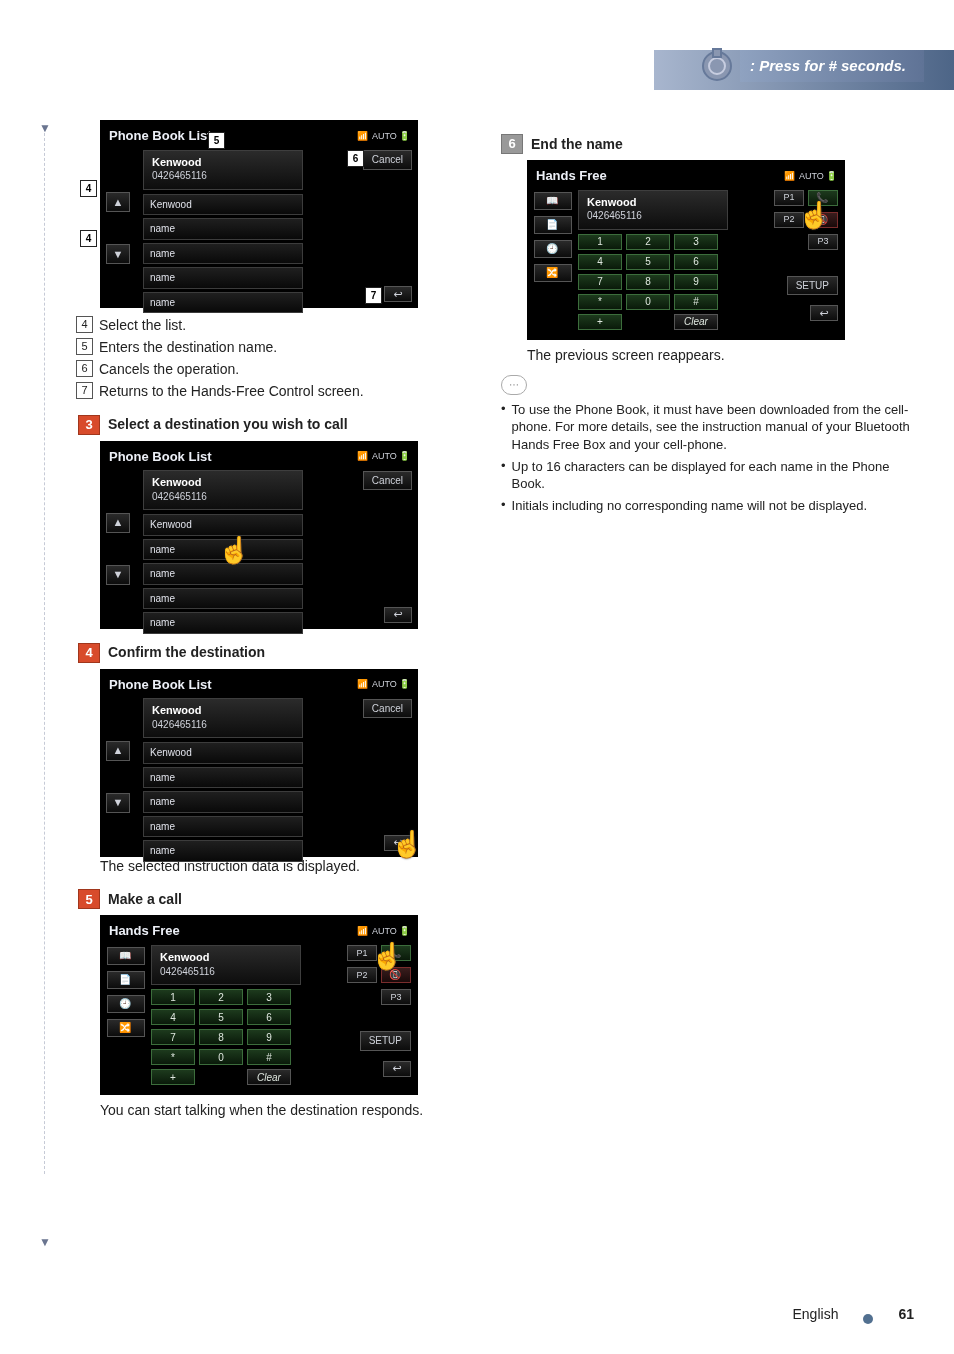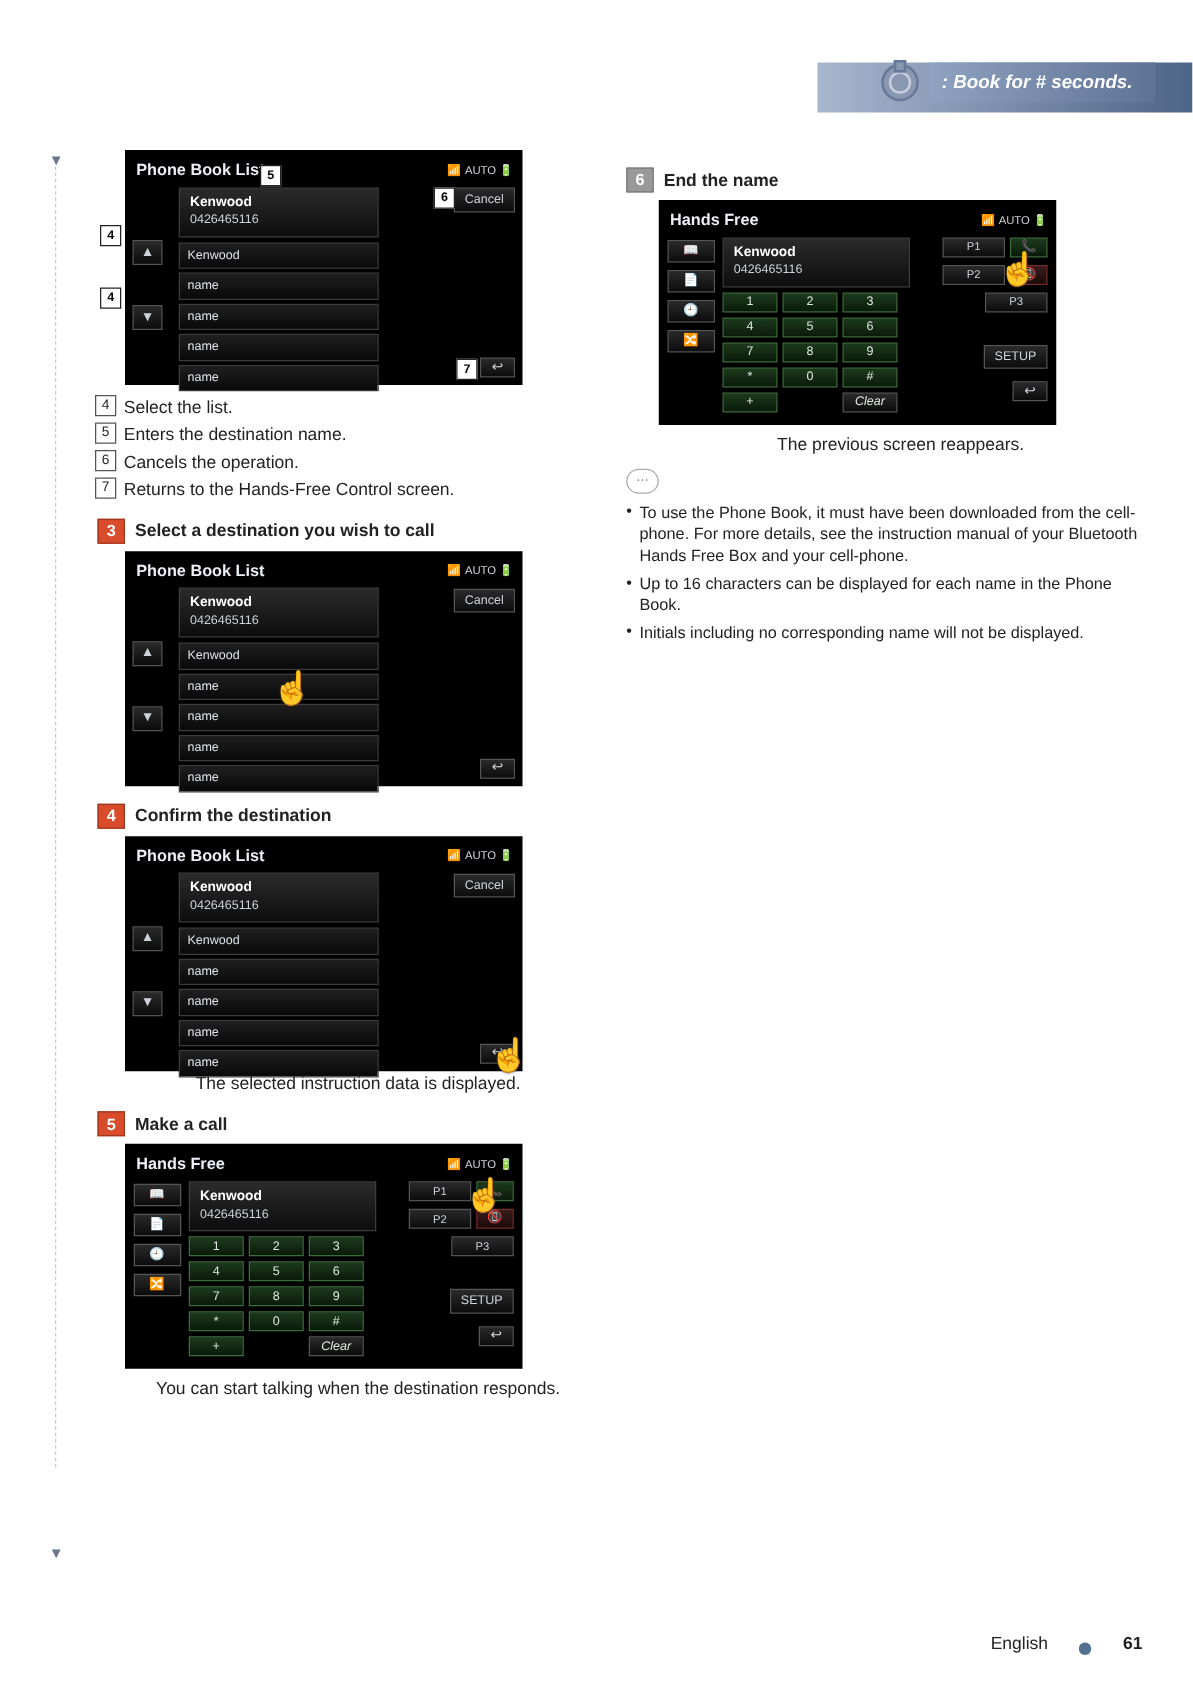--- a/index.html
+++ b/index.html
@@ -78,21 +78,21 @@
     color: #fff;
     font-weight: bold;
     font-size: 13px;
     display: flex;
     align-items: center;
     justify-content: center;
     border: 1px solid #a0361c;
   }
   .step-num.gray { background:#999; border-color:#777; }
   .step-title { font-weight: bold; }
-  .step-text { padding-left: 40px; margin: 6px 0 10px 0; text-align: center; }
+  .step-text { padding-left: 40px; margin: 6px 0 10px 0; }
   .descs { padding-left: 16px; margin: 8px 0 14px 0;}
   .descs li { list-style: none; display: flex; gap:6px; margin:3px 0;}
   .descs .boxnum { border:1px solid #555; width:17px;height:17px;display:flex;align-items:center;justify-content:center;font-size:11px;}
   
   .shot {
     width: 318px;
     background: #000;
     margin-left: 40px;
     margin-bottom: 6px;
     padding: 3px;
@@ -164,21 +164,21 @@
   .hf-left{width:38px;display:flex;flex-direction:column;gap:6px;margin-top:2px;}
   .hf-left .sq,.hf-right .sq{width:38px;height:18px;border:1px solid #555;background:linear-gradient(#2a2a2a,#0c0c0c);display:flex;align-items:center;justify-content:center;color:#cfd2da;font-size:10px;}
   .hf-mid{display:flex;flex-direction:column;gap:4px;}
   .hf-mid .info-box{margin-left:0;width:150px;}
   .keypad{display:grid;grid-template-columns:repeat(3,44px);grid-auto-rows:16px;gap:4px;}
   .keypad .k{border:1px solid #3c6d3c;background:linear-gradient(#1d3a1d,#0a1a0a);color:#dfe7df;display:flex;align-items:center;justify-content:center;font-size:10px;}
   .keypad .clear{grid-column:3;border-color:#555;background:linear-gradient(#2a2a2a,#0c0c0c);font-style:italic;}
   .keypad .plus{grid-column:1;}
   .hf-right{display:flex;flex-direction:column;gap:6px;align-items:flex-end;margin-left:auto;}
   .hf-right .row2{display:flex;gap:4px;}
-  .hf-right .p{width:50px;height:16px;border:1px solid #555;background:linear-gradient(#2a2a2a,#0c0c0c);display:flex;align-items:center;justify-content:center;color:#cfd2da;font-size:9px;}
+  .hf-right .p{width:30px;height:16px;border:1px solid #555;background:linear-gradient(#2a2a2a,#0c0c0c);display:flex;align-items:center;justify-content:center;color:#cfd2da;font-size:9px;}
   .hf-right .green{width:30px;height:16px;border:1px solid #3c6d3c;background:linear-gradient(#1d3a1d,#0a1a0a);display:flex;align-items:center;justify-content:center;color:#dfe7df;}
   .hf-right .red{width:30px;height:16px;border:1px solid #7a2d2d;background:linear-gradient(#3a1d1d,#1a0a0a);display:flex;align-items:center;justify-content:center;color:#f0d7d7;}
   .setup-btn{padding:2px 8px;border:1px solid #555;background:linear-gradient(#2a2a2a,#0c0c0c);color:#cfd2da;font-size:10px;margin-top:20px;}
   
   .note-icon{
     width:26px;height:20px;border:1px solid #aaa;border-radius:11px;
     display:flex;align-items:center;justify-content:center;font-size:10px;color:#888;
     margin-left:0;
   }
   .notes{ padding-left:0; margin-top:6px;}
@@ -201,21 +201,21 @@
   .guide-arrow-bot{top:1234px;}
   
   .bluestrip{position:absolute;top:50px;right:0;width:300px;height:40px;background:linear-gradient(90deg,#a8b6ce 0%, #4d6587 100%);z-index:-1;}
 </style>
 </head>
 <body>
 
 <div class="bluestrip"></div>
 <div class="top-bar">
   <span class="circle-icon"></span>
-  <span class="label">: Book for # seconds.</span>
+  <span class="label">: Press for # seconds.</span>
 </div>
 
 <div class="guide"></div>
 <div class="guide-arrow-top">▼</div>
 <div class="guide-arrow-bot">▼</div>
 
 <div class="columns">
 
   <div class="col">
 

